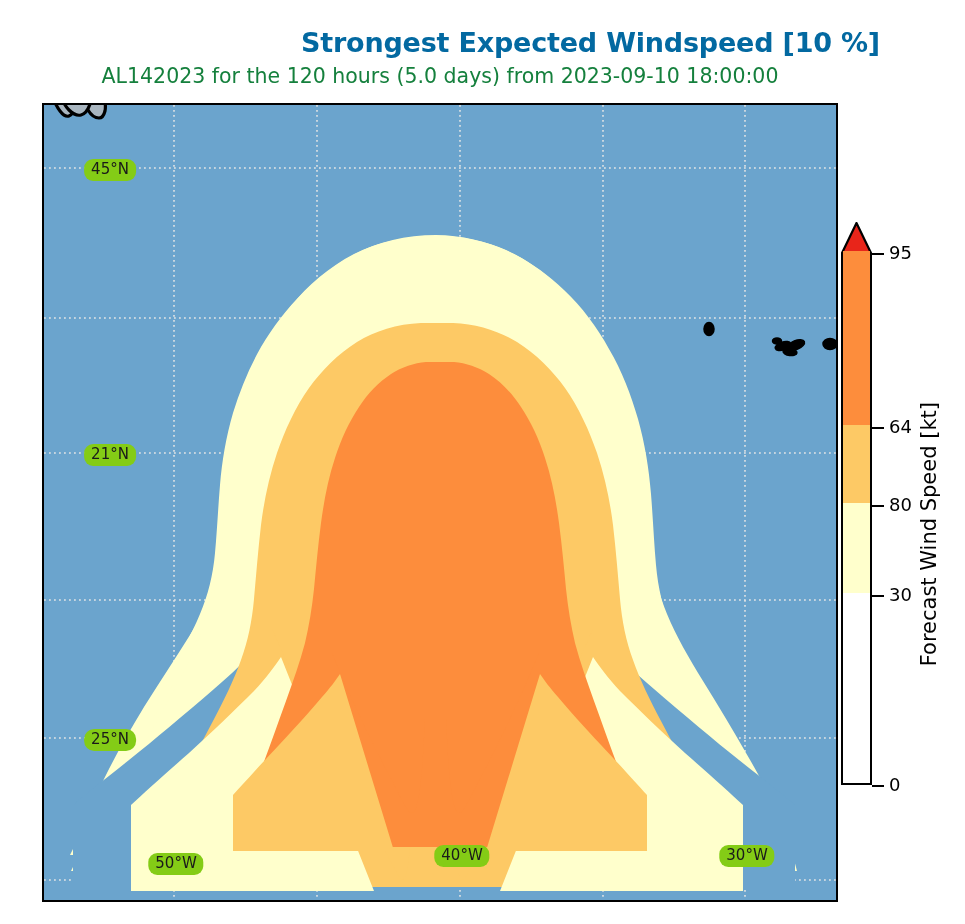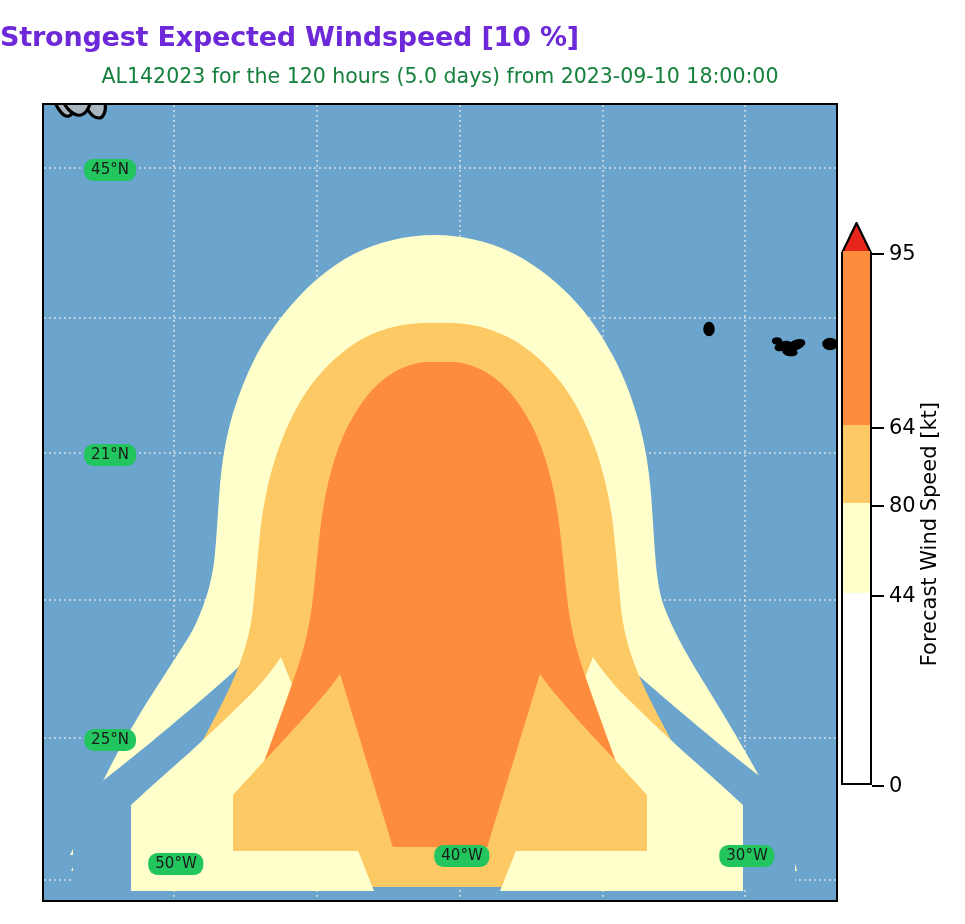--- a/index.html
+++ b/index.html
@@ -5,63 +5,63 @@
   html,body{margin:0;padding:0;}
   body{
     width:965px;height:924px;background:#ffffff;
     font-family:"DejaVu Sans",sans-serif;
     position:relative;overflow:hidden;
   }
   #figure{position:absolute;left:0;top:0;width:965px;height:924px;}
 
   
   #title{
-    position:absolute;left:0;top:23px;width:880px;
-    text-align:left;font-size:27px;font-weight:bold;color:#6d28d9;
+    position:absolute;left:0;top:29px;width:880px;
+    text-align:right;font-size:27px;font-weight:bold;color:#0369a1;
     letter-spacing:-0.2px;line-height:1;
   }
   #subtitle{
     position:absolute;left:0;top:66px;width:880px;
     text-align:center;font-size:20.5px;font-weight:normal;color:#15803d;
     line-height:1;
   }
 
   
   #map{
     position:absolute;left:42px;top:103px;width:796px;height:799px;
     background:#6ba4cd;overflow:hidden;
     box-sizing:border-box;border:2.2px solid #000;
   }
   #mapclip{position:absolute;left:0;top:0;width:100%;height:100%;overflow:hidden;}
   #mapsvg{position:absolute;left:0;top:0;}
 
   .gridlabel{
     position:absolute;
-    background:#22c55e;border-radius:9px;
+    background:#84cc16;border-radius:9px;
     font-size:15px;color:#1a1a1a;
     padding:3px 7px 4px 7px;
     line-height:1;white-space:nowrap;
     transform:translate(-50%,-50%);
     z-index:6;
   }
 
   
   #cbarwrap{position:absolute;left:835px;top:222px;width:130px;height:580px;}
   #cbar{
     position:absolute;left:6px;top:31px;width:31px;height:532px;
     border:2.2px solid #000;box-sizing:border-box;background:#fff;
   }
   .cseg{position:absolute;left:0;width:100%;}
   #cbarrow{position:absolute;left:6px;top:0;width:31px;height:32px;}
   .ctick{
     position:absolute;left:37px;width:12px;height:0;
     border-top:2.2px solid #000;
   }
   .clabel{
-    position:absolute;left:54px;font-size:21px;color:#000;
+    position:absolute;left:54px;font-size:18px;color:#000;
     transform:translateY(-50%);line-height:1;white-space:nowrap;
   }
   #cbarlabel{
     position:absolute;left:84px;top:180px;
     font-size:21px;color:#000;white-space:nowrap;
     transform-origin:left top;transform:rotate(-90deg) translate(-100%,0);
     line-height:1;
   }
 </style>
 </head>
@@ -430,19 +430,19 @@
 
     <div class="ctick" style="top:31px;"></div>
     <div class="ctick" style="top:205px;"></div>
     <div class="ctick" style="top:283px;"></div>
     <div class="ctick" style="top:373px;"></div>
     <div class="ctick" style="top:563px;"></div>
 
     <div class="clabel" style="top:31px;">95</div>
     <div class="clabel" style="top:205px;">64</div>
     <div class="clabel" style="top:283px;">80</div>
-    <div class="clabel" style="top:373px;">44</div>
+    <div class="clabel" style="top:373px;">30</div>
     <div class="clabel" style="top:563px;">0</div>
 
     <div id="cbarlabel">Forecast Wind Speed [kt]</div>
   </div>
 
 </div>
 
 </body></html>

